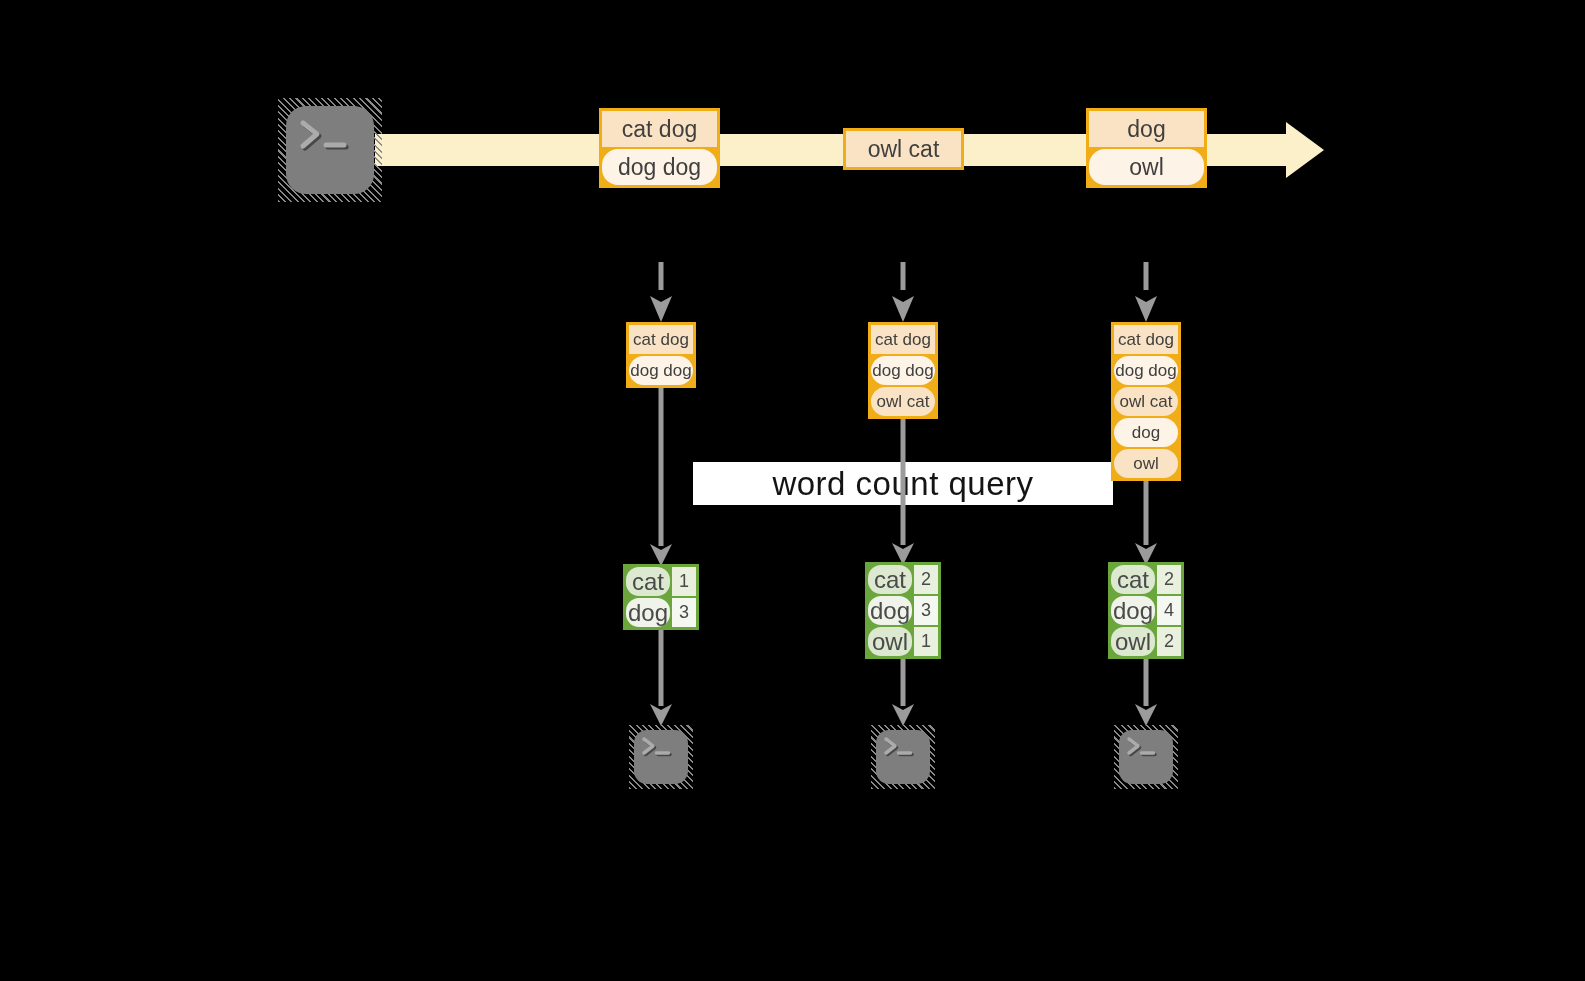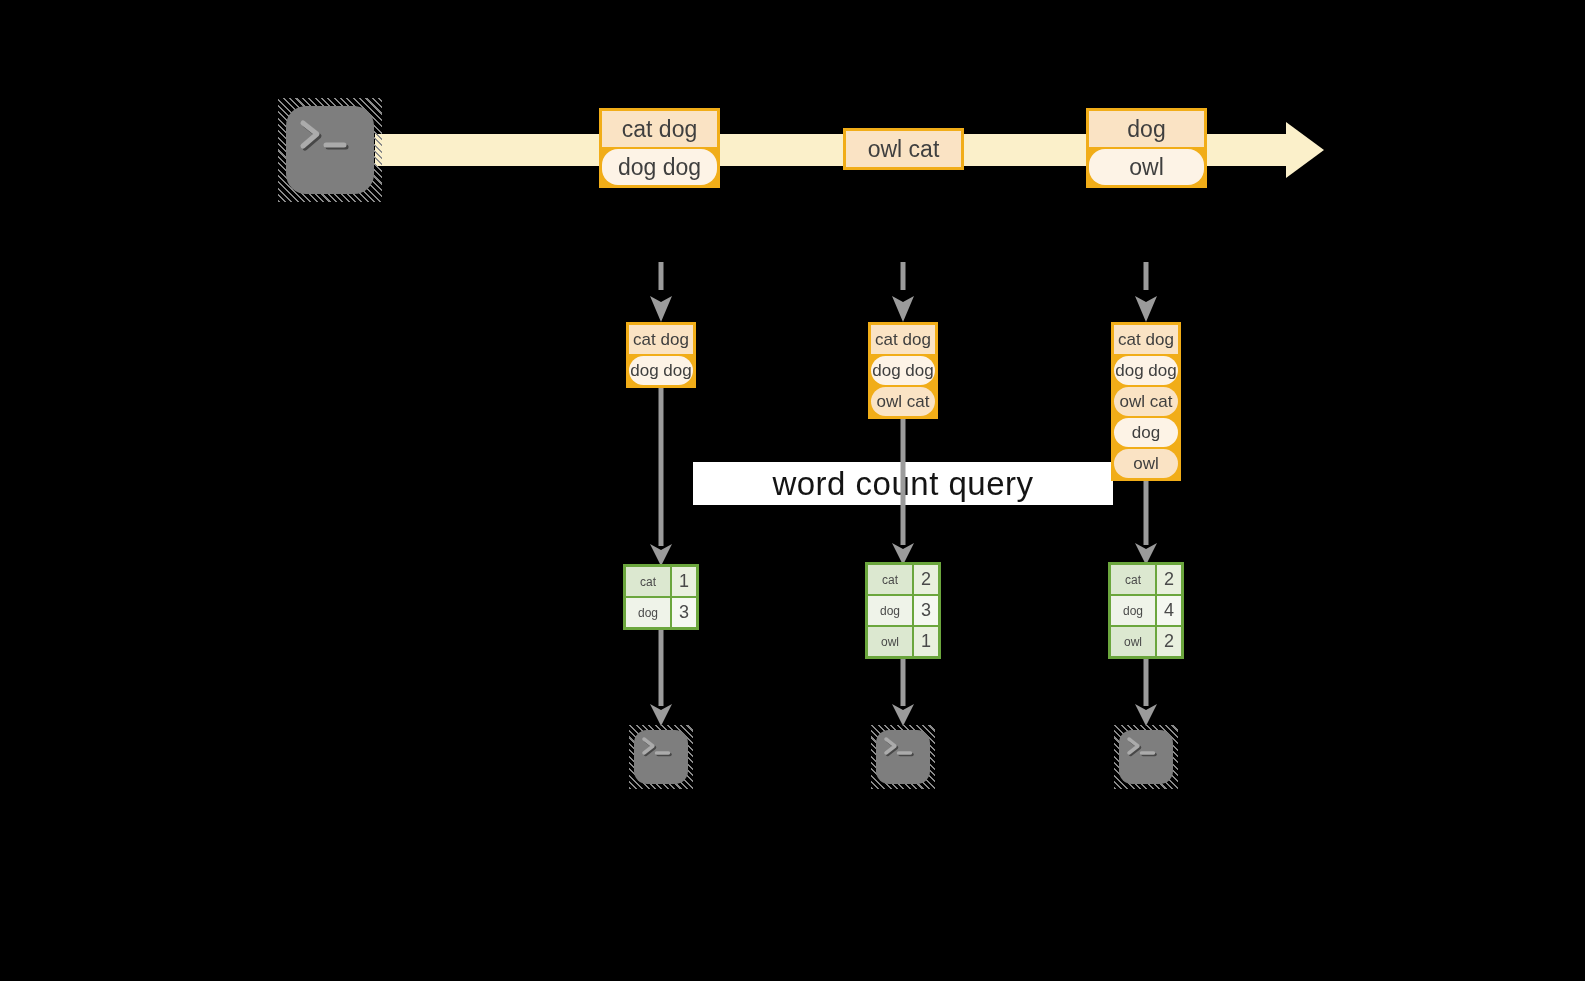--- a/index.html
+++ b/index.html
@@ -24,21 +24,21 @@
   .arrow-svg line{stroke:#9B9B9B;stroke-width:5;}
   .arrow-svg polygon{fill:#9B9B9B;}
   
   .query-band{position:absolute;left:693px;top:462px;width:420px;height:43px;background:#FFFFFF;z-index:0;
     display:flex;align-items:center;justify-content:center;}
   .query-band span{position:relative;z-index:3;font-size:33px;font-weight:300;color:#141414;letter-spacing:0.5px;}
   
   .count-table{position:absolute;border:3px solid #6BA63D;box-sizing:border-box;background:#6BA63D;z-index:2;}
   .count-row{display:flex;}
   .count-row + .count-row{margin-top:2px;}
-  .count-row .w{width:44px;height:29px;display:flex;align-items:center;justify-content:center;font-size:12px;color:#4A4A4A;}
+  .count-row .w{width:44px;height:29px;display:flex;align-items:center;justify-content:center;font-size:24px;color:#4A4A4A;border-radius:13px;}
   .count-row .c{width:24px;height:29px;margin-left:2px;display:flex;align-items:center;justify-content:center;font-size:18px;color:#4A4A4A;}
   .row-a .w{background:#DCE8D0;} .row-a .c{background:#E9F0DE;}
   .row-b .w{background:#EFF3E9;} .row-b .c{background:#F5F8F1;}
   
   .terminal{position:absolute;z-index:2;
     background:repeating-linear-gradient(45deg,#8A8A8A 0px,#8A8A8A 1.5px,transparent 1.5px,transparent 4.5px);}
   .terminal .body{position:absolute;background:#7E7E7E;}
   .terminal.big{left:278px;top:98px;width:104px;height:104px;}
   .terminal.big .body{inset:8px;border-radius:20px;}
   .terminal.small{width:64px;height:64px;}

